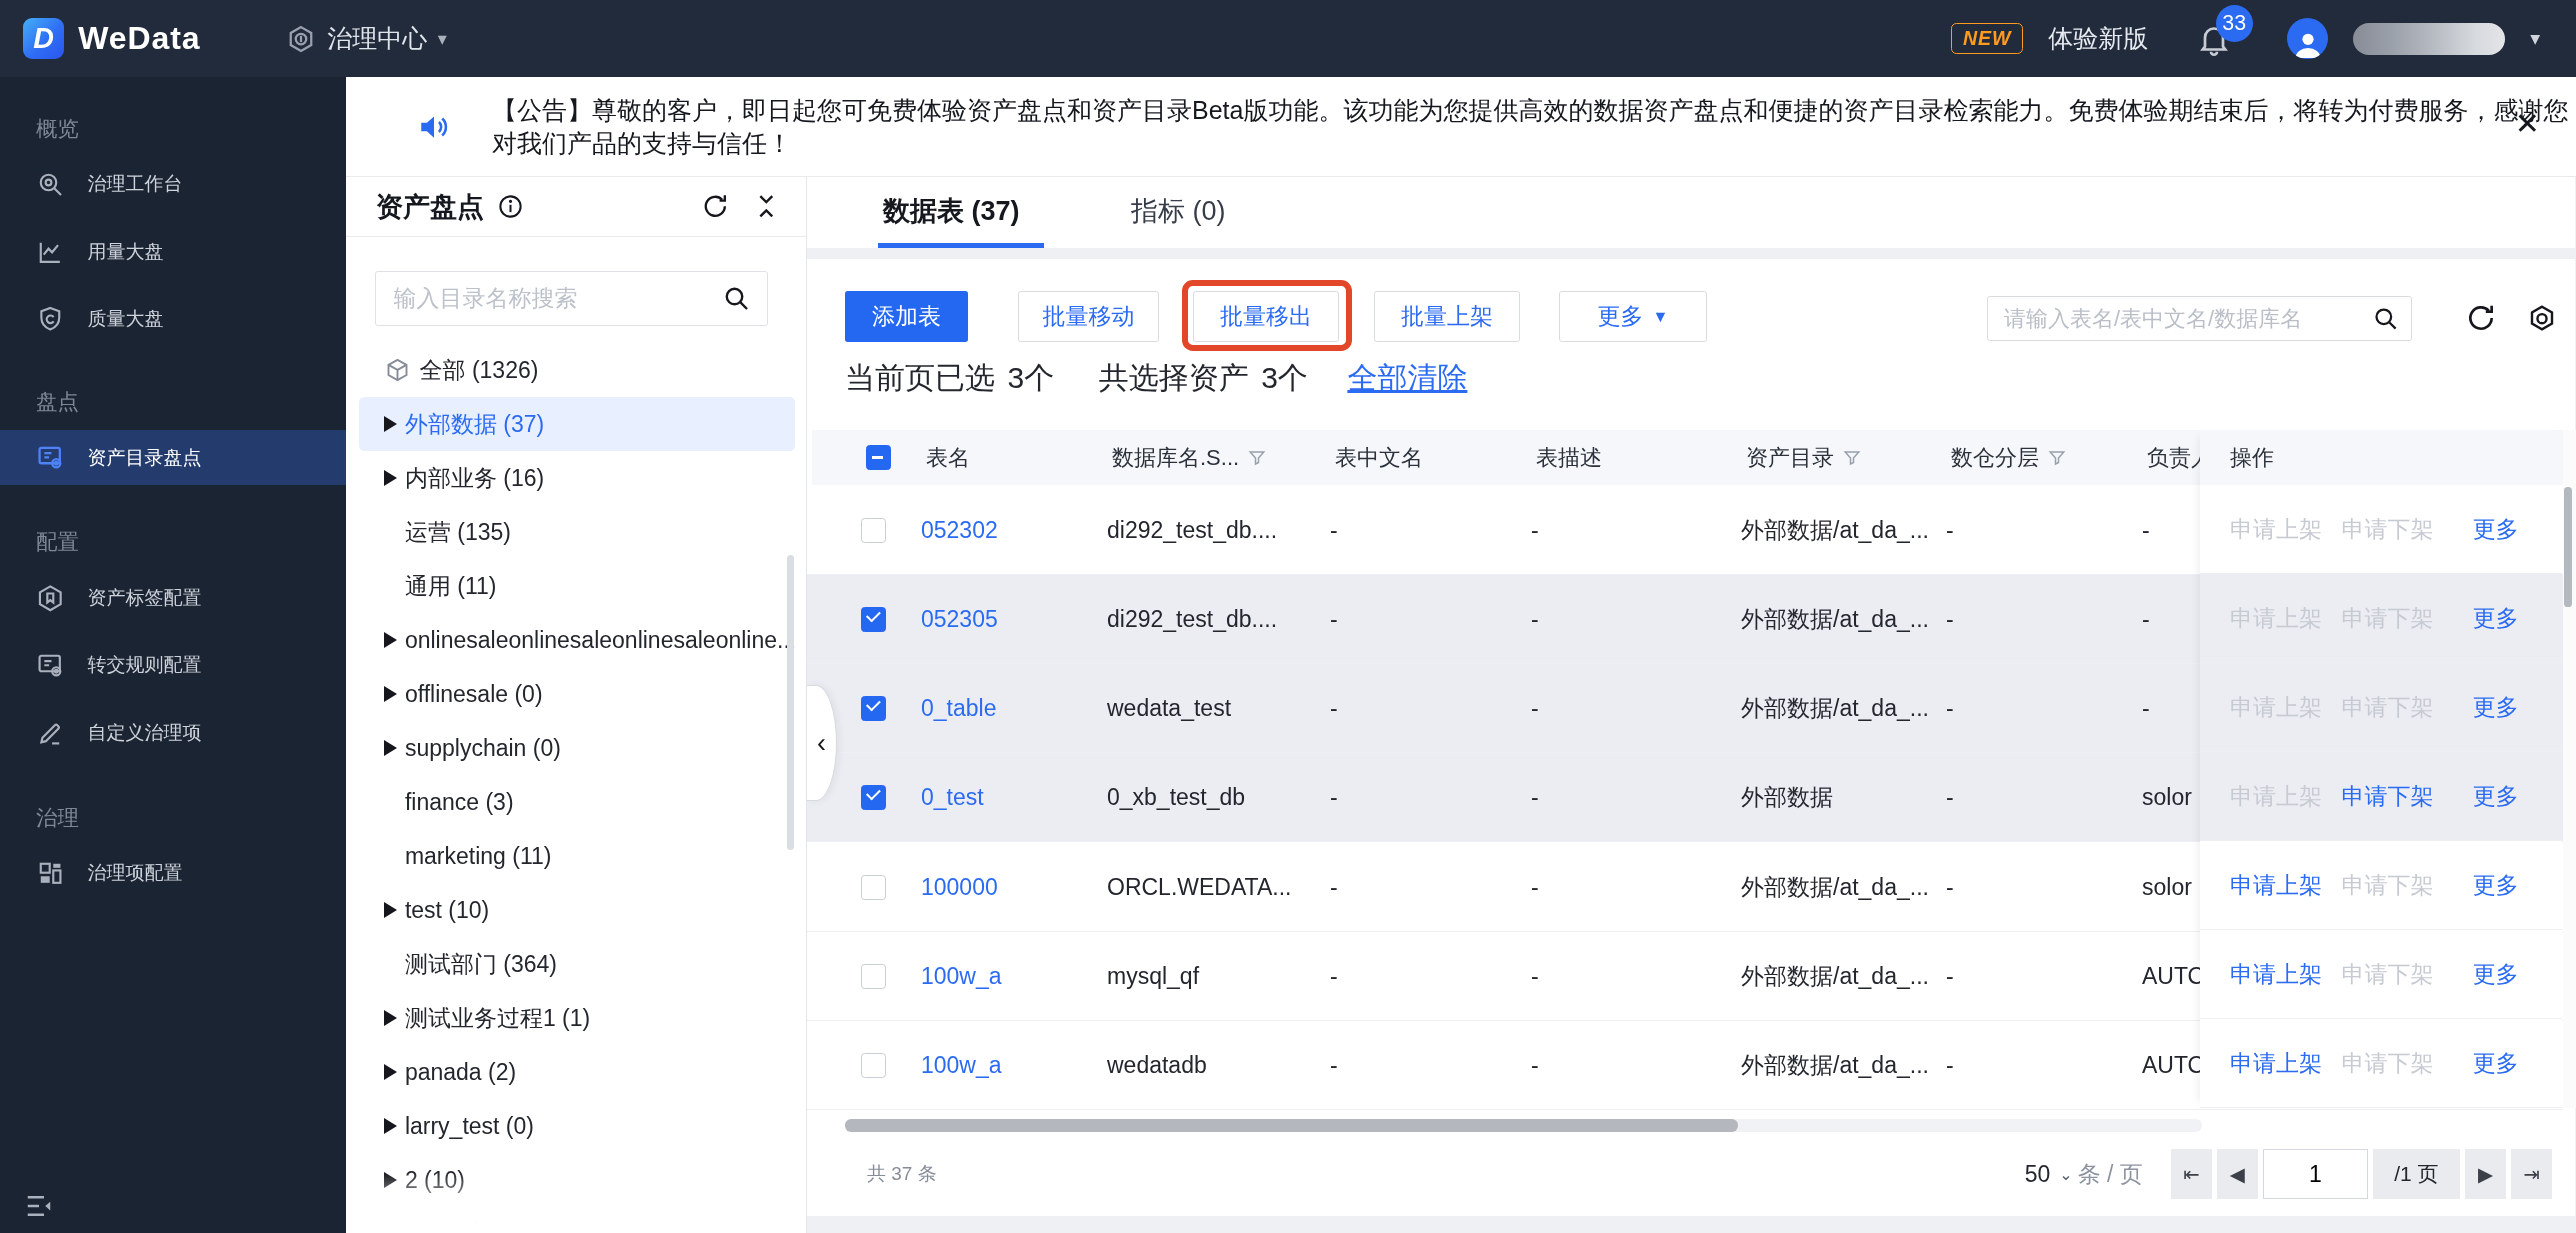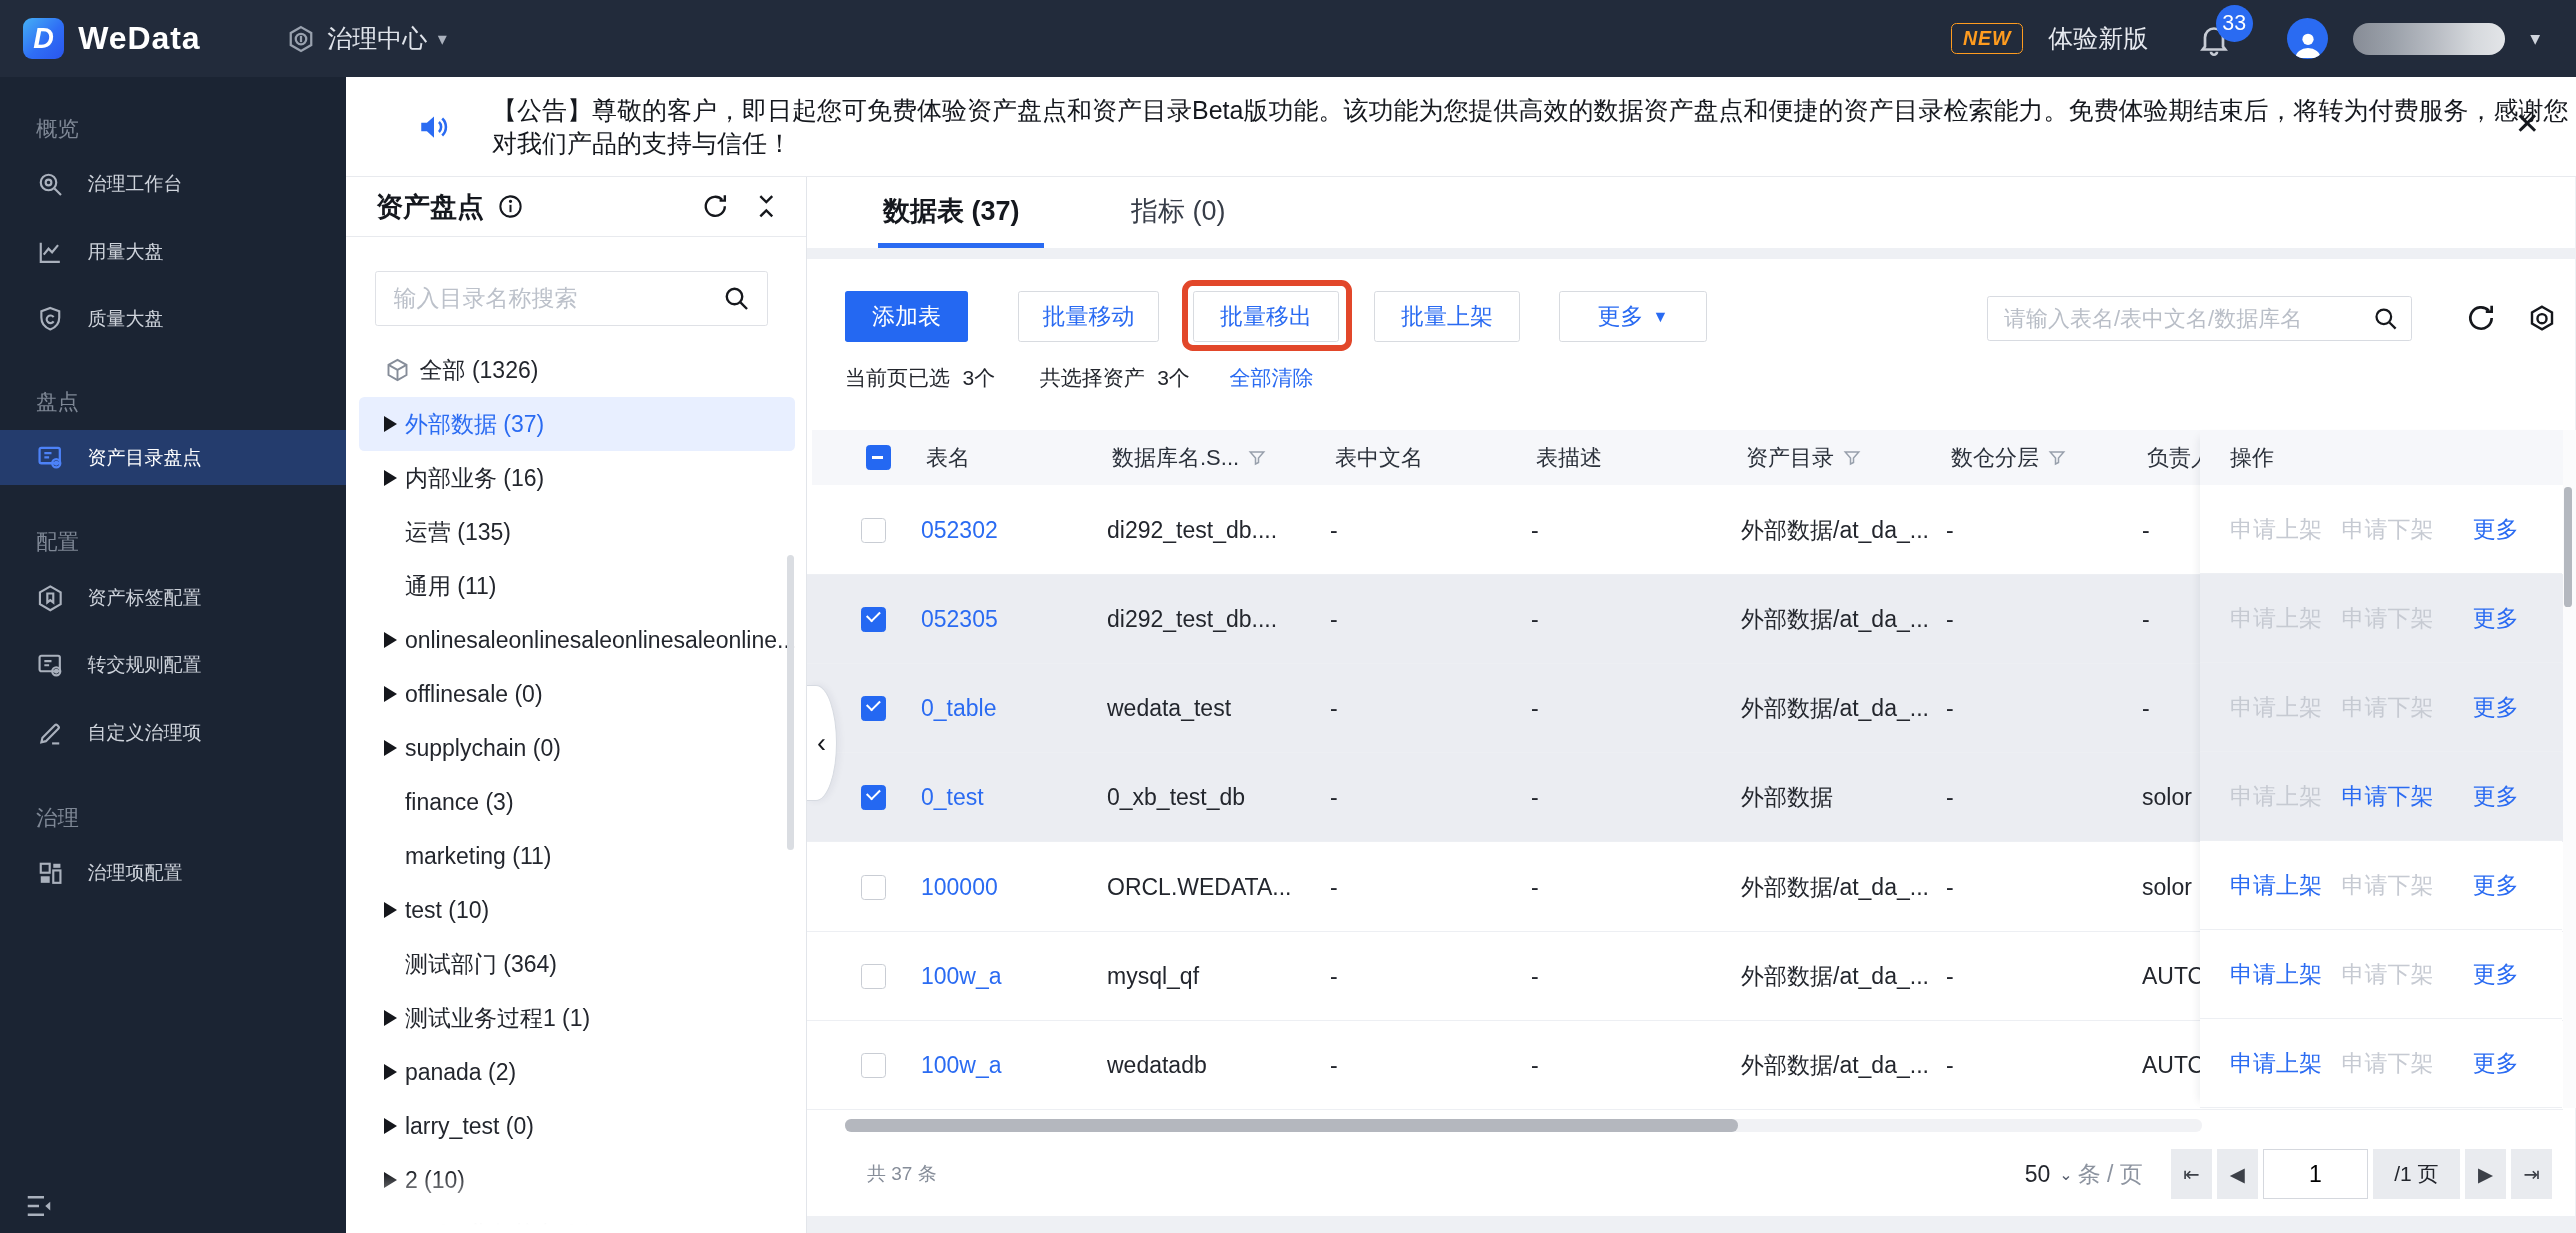--- a/index.html
+++ b/index.html
@@ -79,23 +79,23 @@
   .b-more{left:752px;width:148px;gap:9px;}
   .b-more .caret{font-size:16px;}
   .annot-red{position:absolute;left:375px;top:21.4px;width:170px;height:71px;border:6.2px solid #e2472a;border-radius:10.7px;pointer-events:none;z-index:6;}
   .tbl-search{position:absolute;left:1180px;top:37px;width:425px;height:45px;border:0.9px solid #d8dbe1;border-radius:2.7px;display:flex;align-items:center;}
   .tbl-search input{border:0;outline:0;flex:1;margin-left:16px;font-size:22px;background:transparent;color:#333;}
   .tbl-search input::placeholder{color:#b9bec7;}
   .tbl-search .sic{margin-right:12.5px;color:#15171c;}
   .tool-ic{position:absolute;top:43px;color:#15171c;cursor:pointer;}
   .ic-refresh2{left:1658px;}
   .ic-gear{left:1719px;}
-  .summary{position:absolute;left:38px;top:104px;height:30px;display:flex;align-items:center;font-size:21px;color:#23262d;gap:12.5px;}
+  .summary{position:absolute;left:38px;top:104px;height:30px;display:flex;align-items:center;font-size:30px;color:#23262d;gap:12.5px;}
   .summary b{font-weight:normal;}
-  .clear-all{color:#2a6bf2;margin-left:27px;}
+  .clear-all{color:#2a6bf2;margin-left:27px;text-decoration:underline;}
 
   
   .thead{position:absolute;left:5px;top:171px;width:1756px;height:55px;background:#f6f7fa;display:flex;align-items:center;font-size:22px;color:#2b313b;}
   .trow{position:absolute;left:0;width:1756px;height:89px;background:#fff;border-bottom:0.9px solid #edeff3;display:flex;align-items:center;font-size:23px;color:#23262d;}
   .trow.selected{background:#ebedf2;}
   .cpad{flex:0 0 54px;}
   .ccb{flex:0 0 60px;display:flex;align-items:center;}
   .c1{flex:0 0 186px;} .c2{flex:0 0 223px;} .c3{flex:0 0 201px;} .c4{flex:0 0 210px;} .c5{flex:0 0 205px;} .c6{flex:0 0 196px;} .c7{flex:1;overflow:hidden;white-space:nowrap;}
   .cell{overflow:hidden;white-space:nowrap;}
   .hflex{display:flex;align-items:center;gap:9px;}

